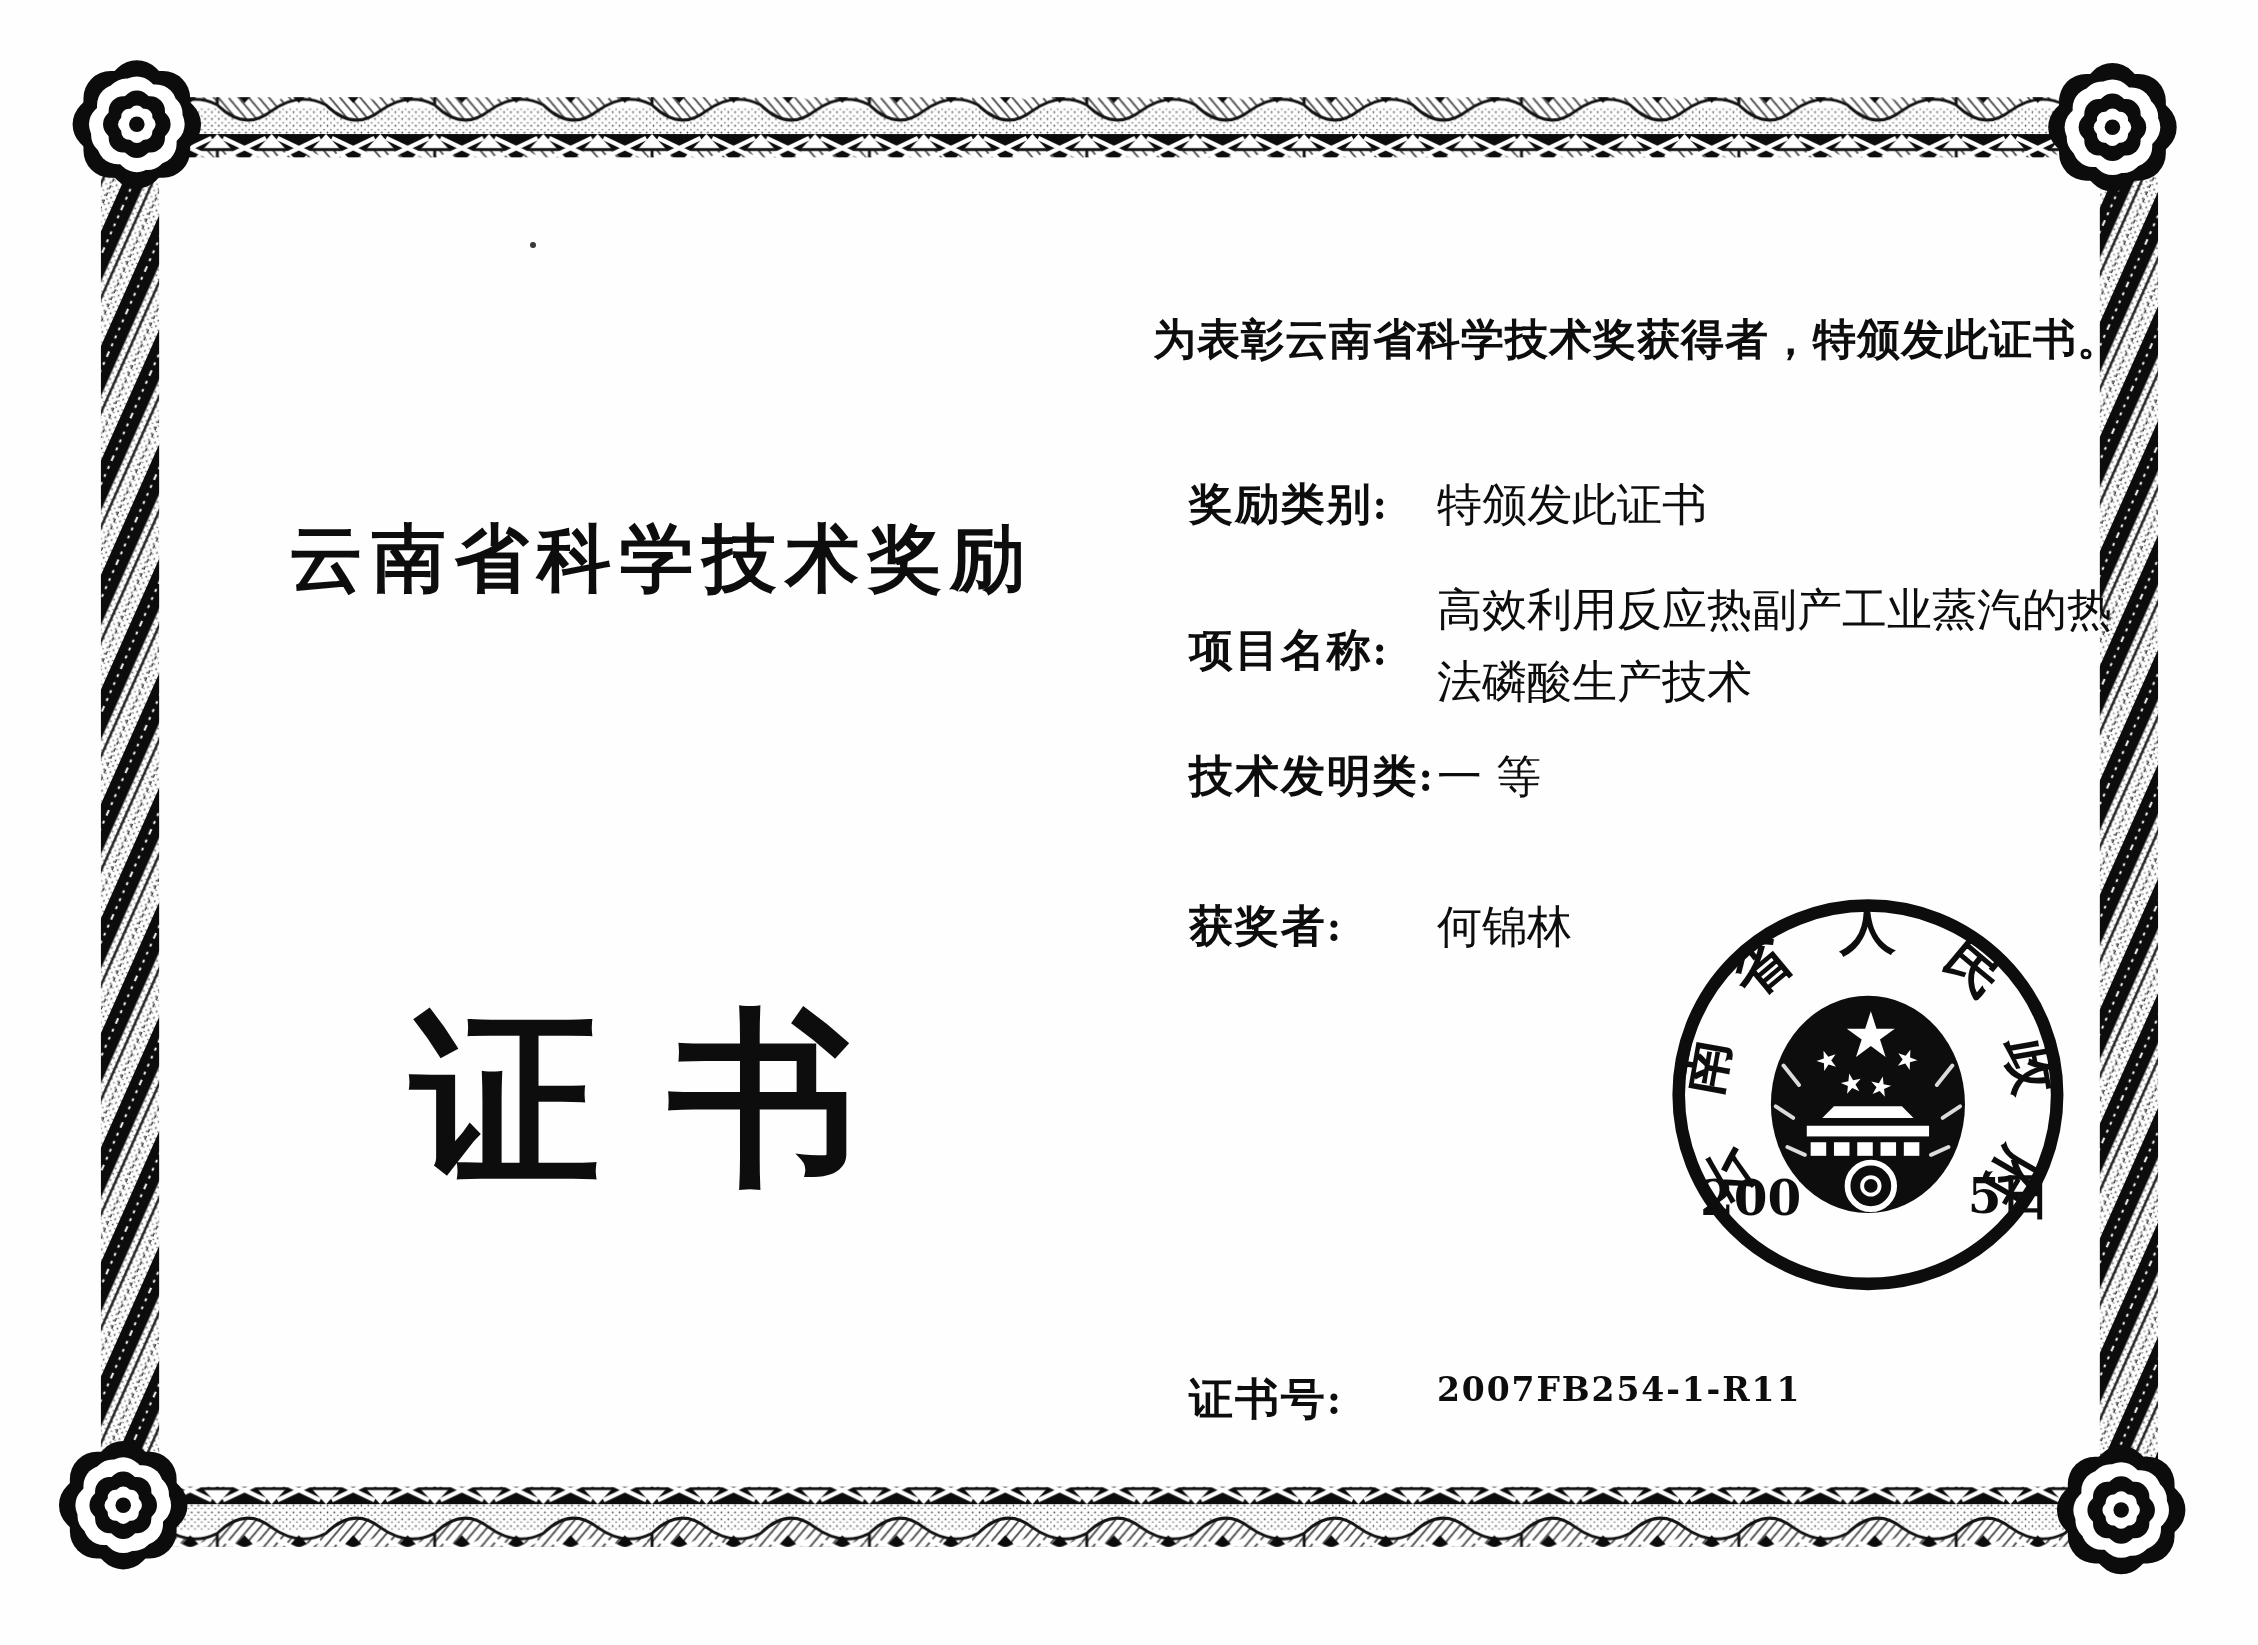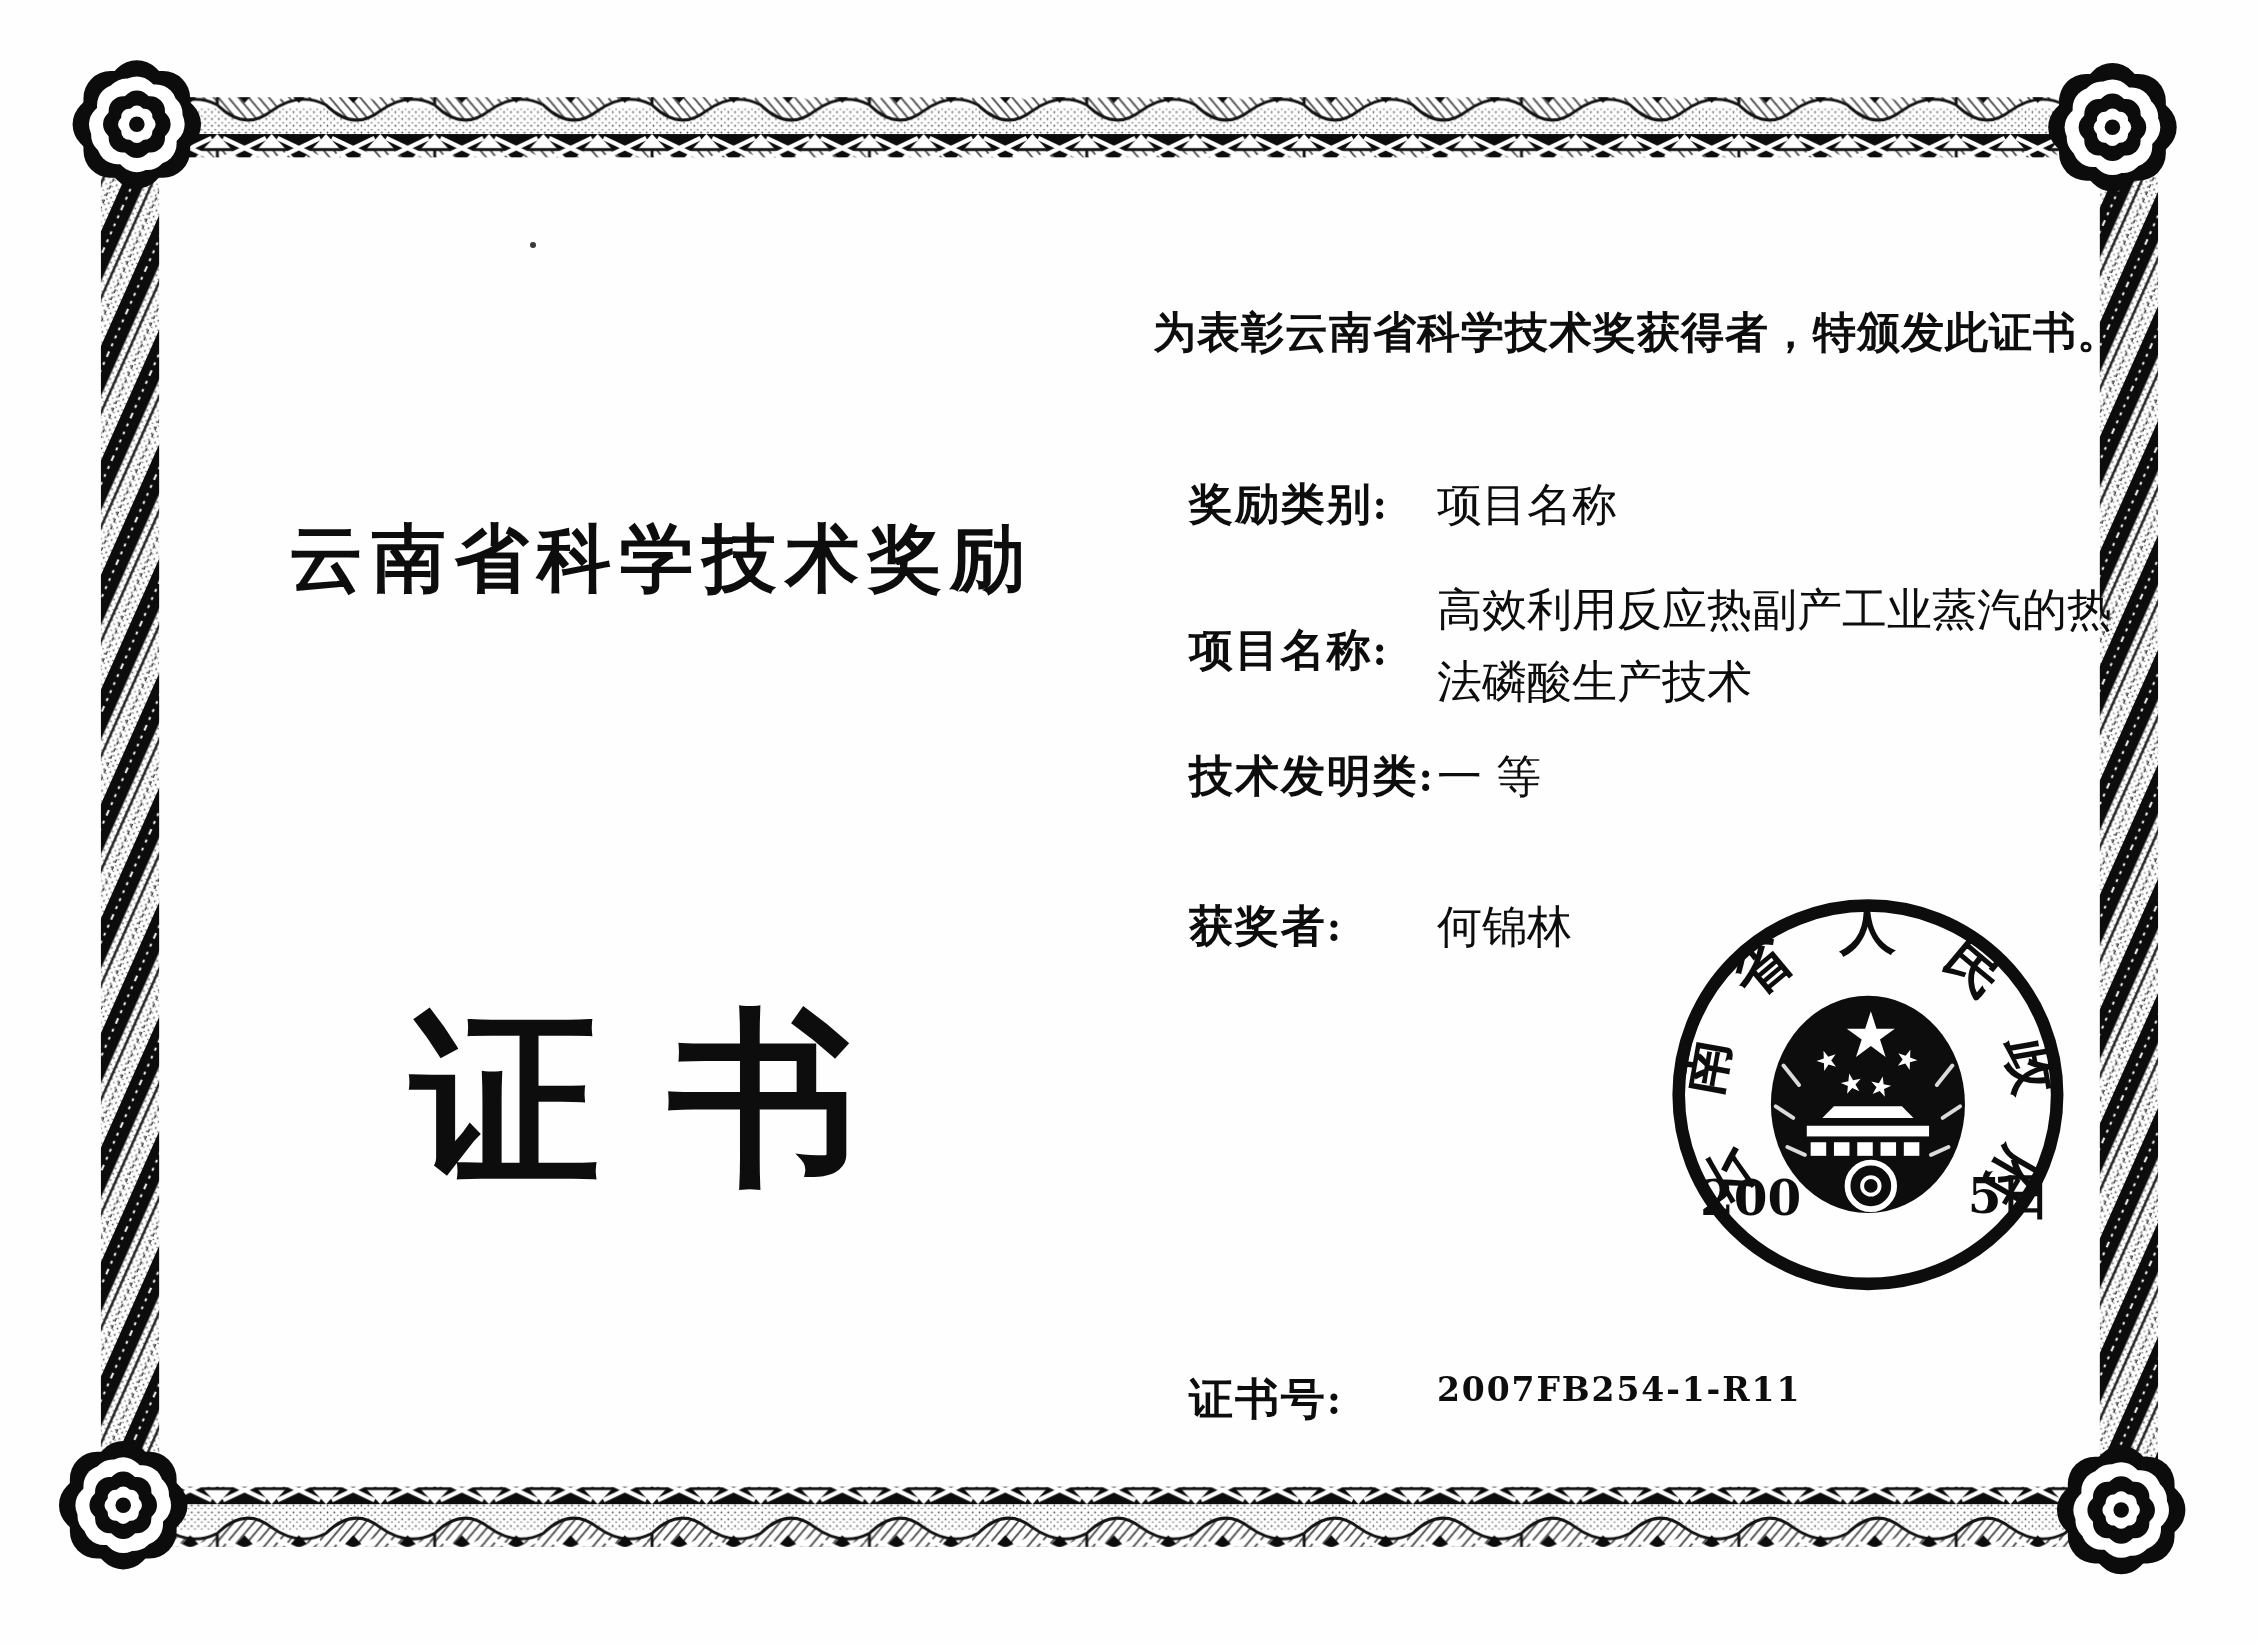--- a/index.html
+++ b/index.html
@@ -6,21 +6,21 @@
   .page{
     position:relative;
     width:2258px;height:1646px;
     background:#fefefe;
     overflow:hidden;
     font-family:"DejaVu Sans", sans-serif;
     color:#0d0d0d;
   }
   .abs{position:absolute;}
   .border-svg{position:absolute;left:0;top:0;width:2258px;height:1646px;}
-  .intro{left:1153px;top:304px;font-size:43px;font-weight:700;letter-spacing:1px;white-space:nowrap;}
+  .intro{left:1153px;top:311px;font-size:43px;font-weight:700;letter-spacing:1px;white-space:nowrap;}
   .title{left:289px;top:510px;font-size:74px;font-weight:700;letter-spacing:8.7px;white-space:nowrap;}
   .subtitle{left:411px;top:974px;font-size:189px;font-weight:900;letter-spacing:68px;white-space:nowrap;text-align:center;}
   .flabel{font-size:44px;font-weight:700;letter-spacing:1.9px;white-space:nowrap;}
   .fvalue{font-size:45px;font-weight:500;}
   .nowrap{white-space:nowrap;}
   .lab-x{left:1189px;font-family:Liberation Serif, serif;}
   .val-x{left:1437px;}
   .r1{top:475px;}
   .r2l{top:621px;}
   .r2v{top:574px;width:679px;line-height:1.6;}
@@ -163,21 +163,21 @@
   </svg>
 
   <div class="abs speck"></div>
 
   <div class="abs intro">为表彰云南省科学技术奖获得者，特颁发此证书。</div>
 
   <div class="abs title">云南省科学技术奖励</div>
   <div class="abs subtitle">证书</div>
 
   <div class="abs flabel lab-x r1">奖励类别:</div>
-  <div class="abs fvalue val-x r1 nowrap">项目名称</div>
+  <div class="abs fvalue val-x r1 nowrap">特颁发此证书</div>
 
   <div class="abs flabel lab-x r2l">项目名称:</div>
   <div class="abs fvalue val-x r2v">高效利用反应热副产工业蒸汽的热法磷酸生产技术</div>
 
   <div class="abs flabel lab-x r3">技术发明类:</div>
   <div class="abs fvalue val-x r3 nowrap">一  等</div>
 
   <div class="abs flabel lab-x r4">获奖者:</div>
   <div class="abs fvalue val-x r4 nowrap">何锦林</div>
 

